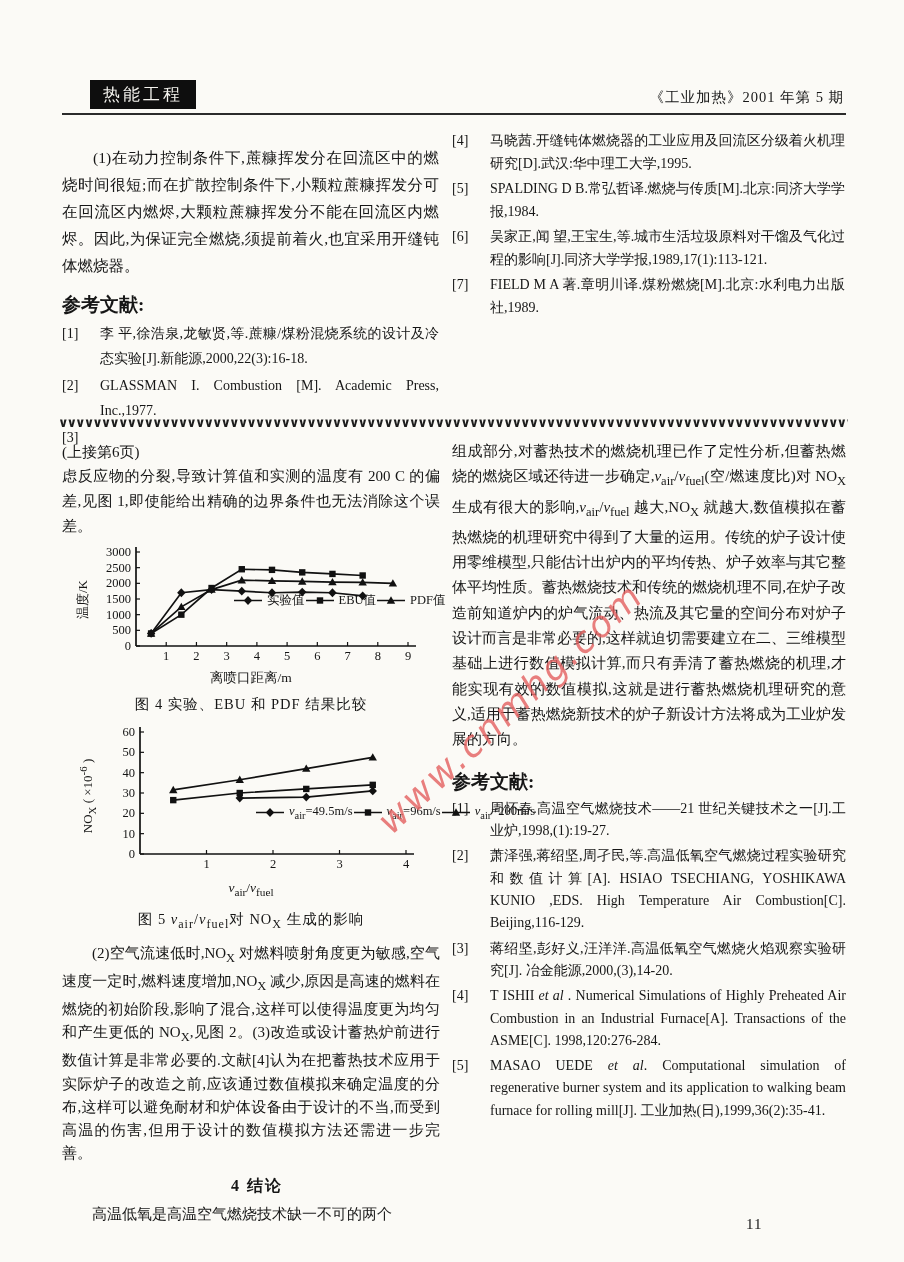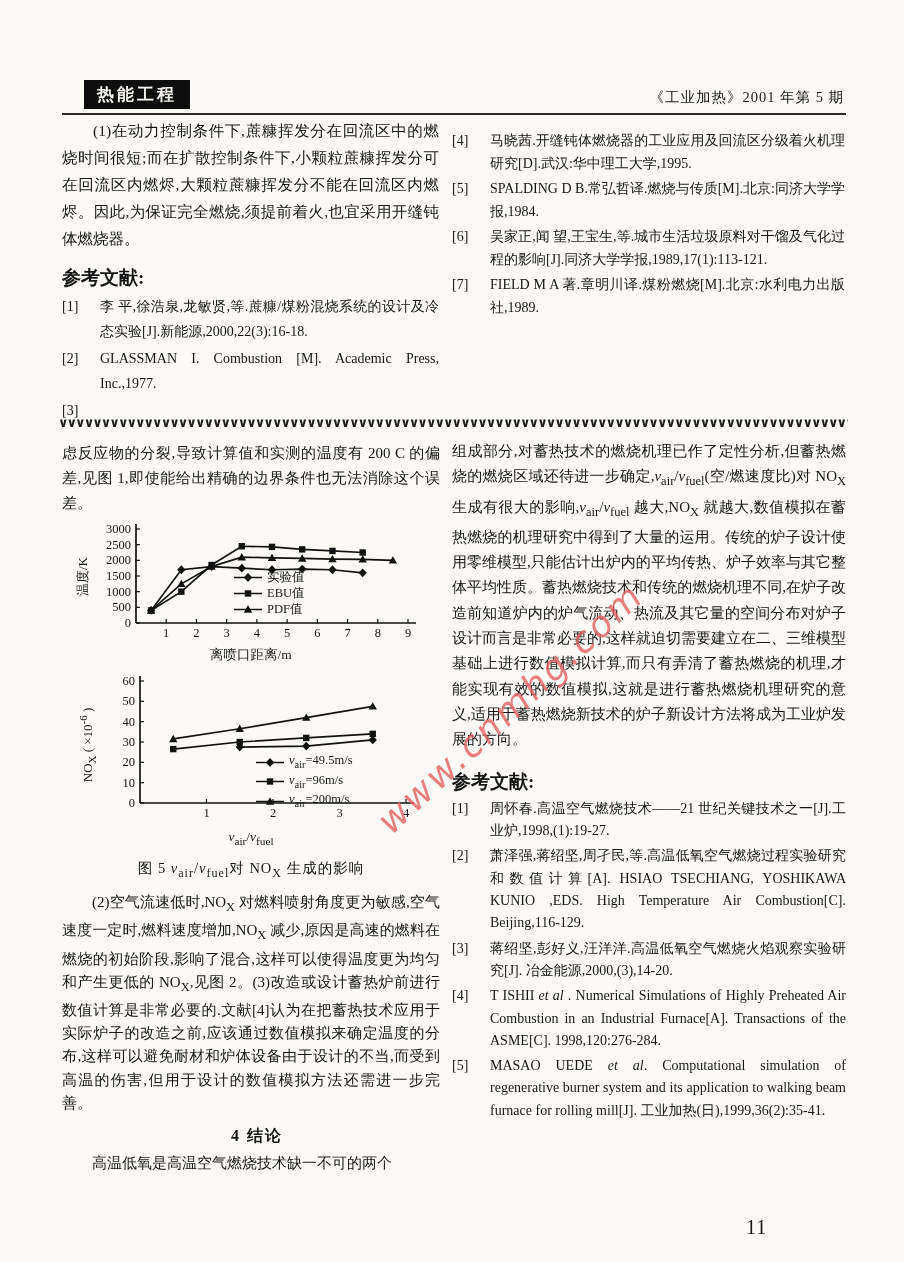--- a/index.html
+++ b/index.html
@@ -1,20 +1,20 @@
 <!DOCTYPE html>
 <html><head>
 <meta charset="utf-8">
 <style>
   *{margin:0;padding:0;box-sizing:border-box}
   html,body{background:#9a9a9a}
   .page{position:relative;width:904px;height:1262px;margin:0 auto;background:#fbfaf6;
         font-family:"Liberation Serif","DejaVu Serif",serif;color:#161616;overflow:hidden}
-  .masthead-box{position:absolute;left:84px;top:80px;background:#0e0e0e;color:#f4f3ee;
-        font-size:17px;font-weight:bold;padding:3px 13px;letter-spacing:3px}
+  .masthead-box{position:absolute;left:90px;top:80px;background:#0e0e0e;color:#f4f3ee;
+        font-size:17px;font-weight:normal;padding:3px 13px;letter-spacing:3px}
   .issue{position:absolute;right:60px;top:88px;font-size:14.5px;letter-spacing:1px}
   .header-rule{position:absolute;left:62px;top:113px;width:784px;border-top:2px solid #2b2b2b}
   .col{position:absolute;text-align:justify;line-height:27px;font-size:15.5px}
   .para-indent{text-indent:2em}
   .ref-heading{font-weight:bold;font-size:19px;margin-top:12px;margin-bottom:4px;text-align:left}
   .ref-list{font-size:14px;line-height:24.5px}
   .ref-item{display:flex;margin-bottom:3px}
   .ref-num{width:38px;flex:0 0 38px}
   .ref-text{flex:1}
   .ref-cont{padding-left:38px}
@@ -27,39 +27,39 @@
   
   .chart{position:relative;width:378px;margin-top:5px}
   .chart svg{display:block}
   .chart text{font-family:"Liberation Serif","DejaVu Serif",serif;font-size:12.5px;fill:#141414}
   .chart .ylabel{position:absolute;font-size:13px;white-space:nowrap;text-align:center;
         transform:rotate(-90deg);transform-origin:center;line-height:15px;text-indent:0}
   #fig4 .ylabel{left:-20px;top:48px;width:80px}
   #fig5 .ylabel{left:-39px;top:62px;width:130px}
   .chart .xlabel{text-align:center;font-size:13.5px;margin-top:0;font-weight:normal;text-indent:0}
   .fig-caption{text-align:center;font-size:14.5px;margin:4px 0 2px 0;letter-spacing:1px;text-indent:0}
-  .chart-legend{position:absolute;display:flex;flex-direction:column;gap:1px;font-size:12.5px}
+  .chart-legend{position:absolute;display:flex;flex-direction:row;gap:1px;font-size:12.5px}
   #fig4 .chart-legend{left:172px;top:49px}
   #fig5 .chart-legend{left:194px;top:82px}
   .legend-row{display:flex;align-items:center;gap:5px;white-space:nowrap;line-height:15px}
   .watermark{position:absolute;left:383px;top:806px;color:#e4605f;opacity:.8;font-size:36px;
         letter-spacing:3px;font-style:italic;transform:rotate(-43deg);transform-origin:left center;
         white-space:nowrap;font-family:"DejaVu Sans",sans-serif}
-  .page-number{position:absolute;left:746px;top:1216px;font-size:20px;letter-spacing:1px}
+  .page-number{position:absolute;left:746px;top:1216px;font-size:15px;letter-spacing:1px}
 </style>
 </head>
 <body>
 
 <div class="page">
 
   <div class="masthead-box">热能工程</div>
   <div class="issue">《工业加热》2001 年第 5 期</div>
   <div class="header-rule"></div>
 
-  <div class="col" style="left:62px;top:117px;width:377px">
+  <div class="col" style="left:62px;top:144px;width:377px">
     <div class="para-indent">(1)在动力控制条件下,蔗糠挥发分在回流区中的燃烧时间很短;而在扩散控制条件下,小颗粒蔗糠挥发分可在回流区内燃烬,大颗粒蔗糠挥发分不能在回流区内燃烬。因此,为保证完全燃烧,须提前着火,也宜采用开缝钝体燃烧器。</div>
     <div class="ref-heading">参考文献:</div>
     <div class="ref-list">
       <div class="ref-item">
         <span class="ref-num">[1]</span>
         <span class="ref-text">李 平,徐浩泉,龙敏贤,等.蔗糠/煤粉混烧系统的设计及冷态实验[J].新能源,2000,22(3):16-18.</span>
       </div>
       <div class="ref-item">
         <span class="ref-num">[2]</span>
         <span class="ref-text">GLASSMAN I. Combustion [M]. Academic Press, Inc.,1977.</span>
@@ -85,20 +85,21 @@
     </div>
     <div class="ref-item">
       <span class="ref-num">[7]</span>
       <span class="ref-text">FIELD M A 著.章明川译.煤粉燃烧[M].北京:水利电力出版社,1989.</span>
     </div>
   </div>
 
   <div class="divider" id="wavy-divider">∨∨∨∨∨∨∨∨∨∨∨∨∨∨∨∨∨∨∨∨∨∨∨∨∨∨∨∨∨∨∨∨∨∨∨∨∨∨∨∨∨∨∨∨∨∨∨∨∨∨∨∨∨∨∨∨∨∨∨∨∨∨∨∨∨∨∨∨∨∨∨∨∨∨∨∨∨∨∨∨∨∨∨∨∨∨∨∨∨∨∨∨∨∨∨∨∨∨∨∨∨∨∨∨∨∨∨∨∨∨</div>
 
   <div class="col bot-col" style="left:62px;top:441px;width:378px">
+    <div class="cont-note">(上接第6页)</div>
     <div style="line-height:25px">虑反应物的分裂,导致计算值和实测的温度有 200 C 的偏差,见图 1,即使能给出精确的边界条件也无法消除这个误差。</div>
 
     <div class="chart" id="fig4">
       <div class="ylabel">温度/K</div>
       <svg width="368" height="122">
           <line x1="74" y1="3" x2="74" y2="102" stroke="#111" stroke-width="1.7"></line>
           <line x1="74" y1="102" x2="354" y2="102" stroke="#111" stroke-width="1.7"></line>
           <line x1="74" y1="102" x2="78" y2="102" stroke="#111" stroke-width="1.2"></line>
           <text x="69" y="106" text-anchor="end">0</text>
           <line x1="74" y1="86.33333333333333" x2="78" y2="86.33333333333333" stroke="#111" stroke-width="1.2"></line>
@@ -177,20 +178,21 @@
           </div>
           <div class="legend-row">
             <svg width="28" height="11">
               <line x1="0" y1="5.5" x2="28" y2="5.5" stroke="#111" stroke-width="1.5"></line>
               <polygon points="14,1.2999999999999998 18.2,8.7 9.8,8.7" fill="#111"></polygon>
             </svg>
             <span>PDF值</span>
           </div>
         </div>
       <div class="xlabel">离喷口距离/m</div>
+      <div class="fig-caption">图 4  实验、EBU 和 PDF 结果比较</div>
     </div>
 
     <div class="chart" id="fig5">
       <div class="ylabel">NO<sub>X</sub> ( ×10<sup>-6</sup> )</div>
       <svg width="368" height="154">
           <line x1="78" y1="5" x2="78" y2="132" stroke="#111" stroke-width="1.7"></line>
           <line x1="78" y1="132" x2="352" y2="132" stroke="#111" stroke-width="1.7"></line>
           <line x1="78" y1="132" x2="82" y2="132" stroke="#111" stroke-width="1.2"></line>
           <text x="73" y="136" text-anchor="end">0</text>
           <line x1="78" y1="111.66666666666667" x2="82" y2="111.66666666666667" stroke="#111" stroke-width="1.2"></line>

